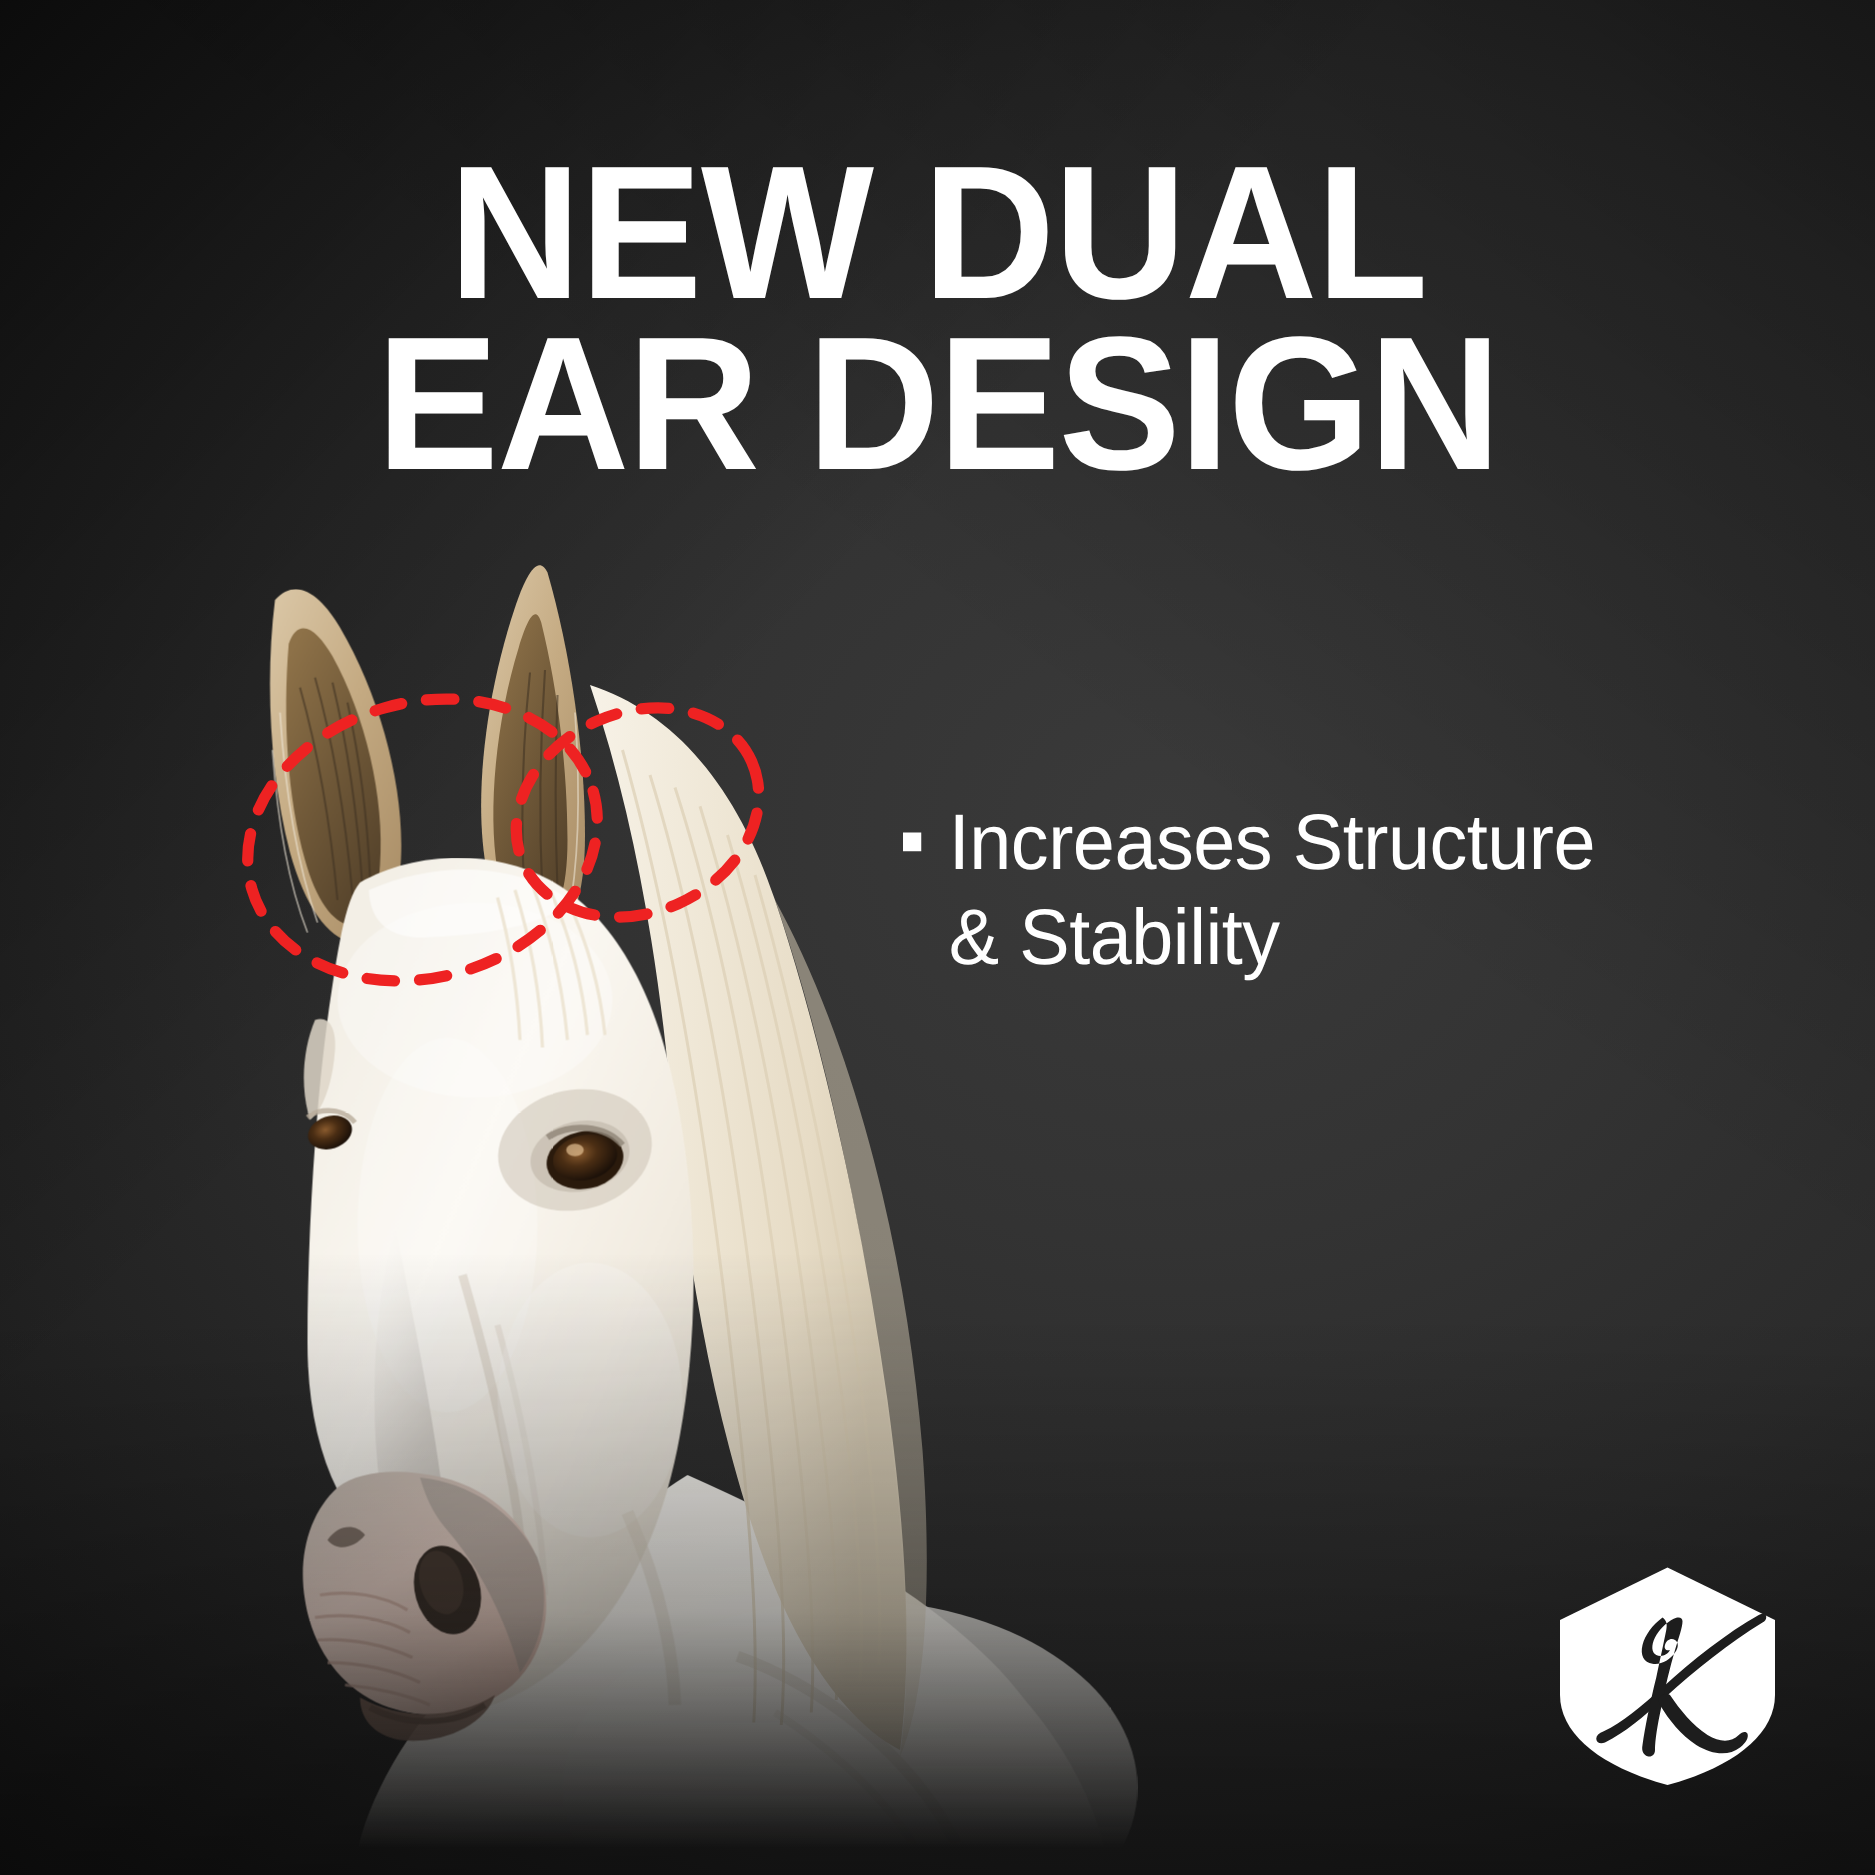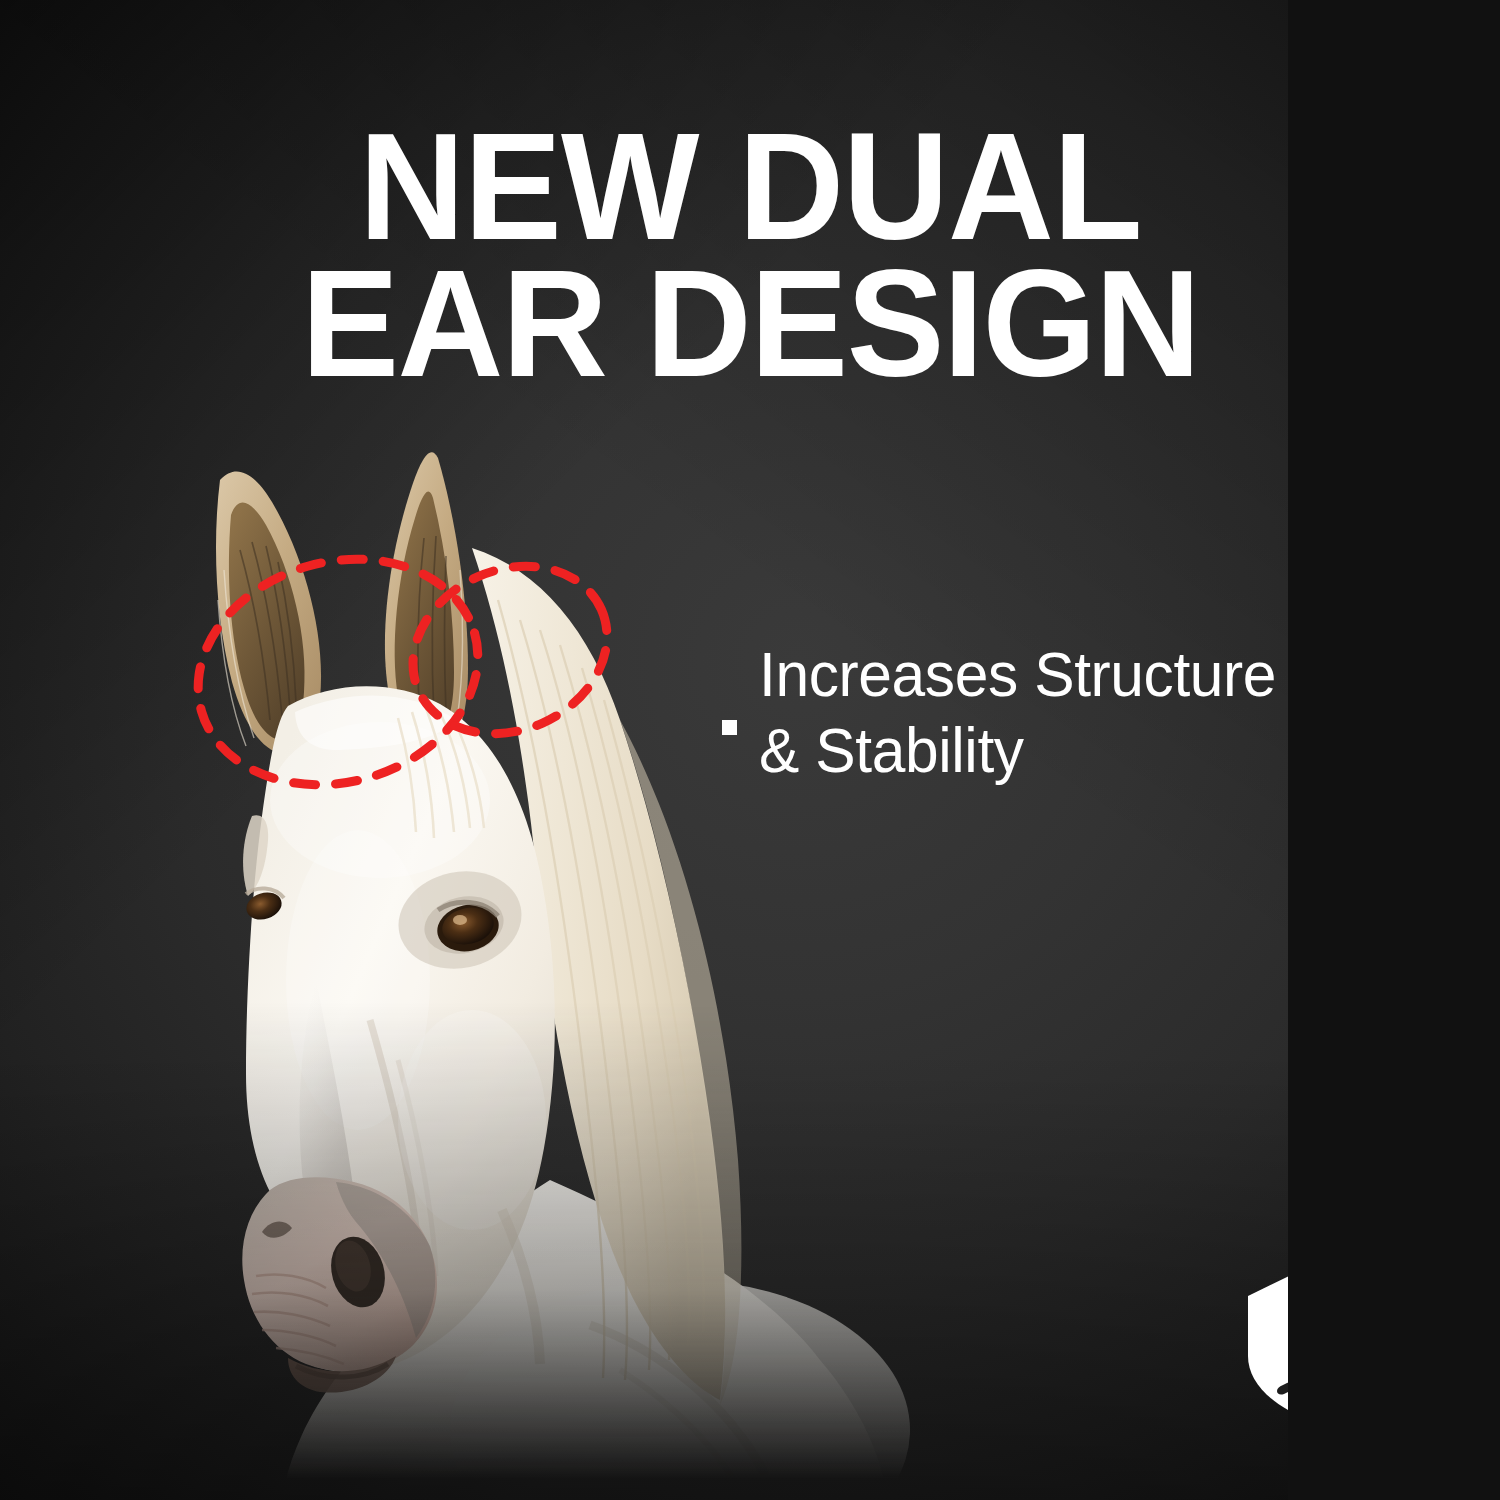--- a/index.html
+++ b/index.html
@@ -2,21 +2,21 @@
 <html><head>
 <meta charset="utf-8">
 <style>
   html, body {
     margin: 0;
     padding: 0;
     background: #111;
   }
   #canvas {
     position: relative;
-    width: 1288px;
+    width: 1500px;
     height: 1500px;
     overflow: hidden;
     font-family: "Liberation Sans", sans-serif;
     background: #1a1a1a;
   }
   
   .bg-base {
     position: absolute;
     inset: 0;
     background:
@@ -61,21 +61,21 @@
 
   
   .bullets {
     position: absolute;
     left: 722px;
     top: 636px;
     width: 700px;
   }
   .bullet-item {
     display: flex;
-    align-items: center;
+    align-items: flex-start;
     margin-bottom: 52px;
   }
   .bullet-marker {
     width: 15px;
     height: 15px;
     background: #ffffff;
     margin-top: 30px;
     margin-right: 22px;
     flex: 0 0 auto;
   }

